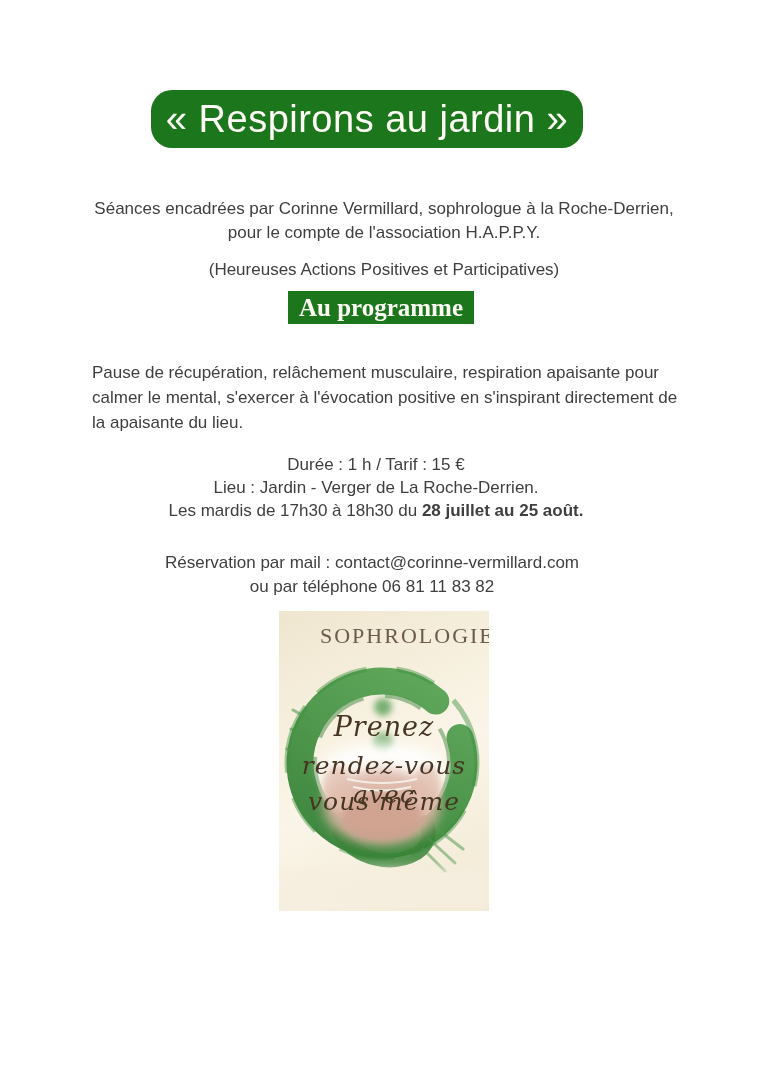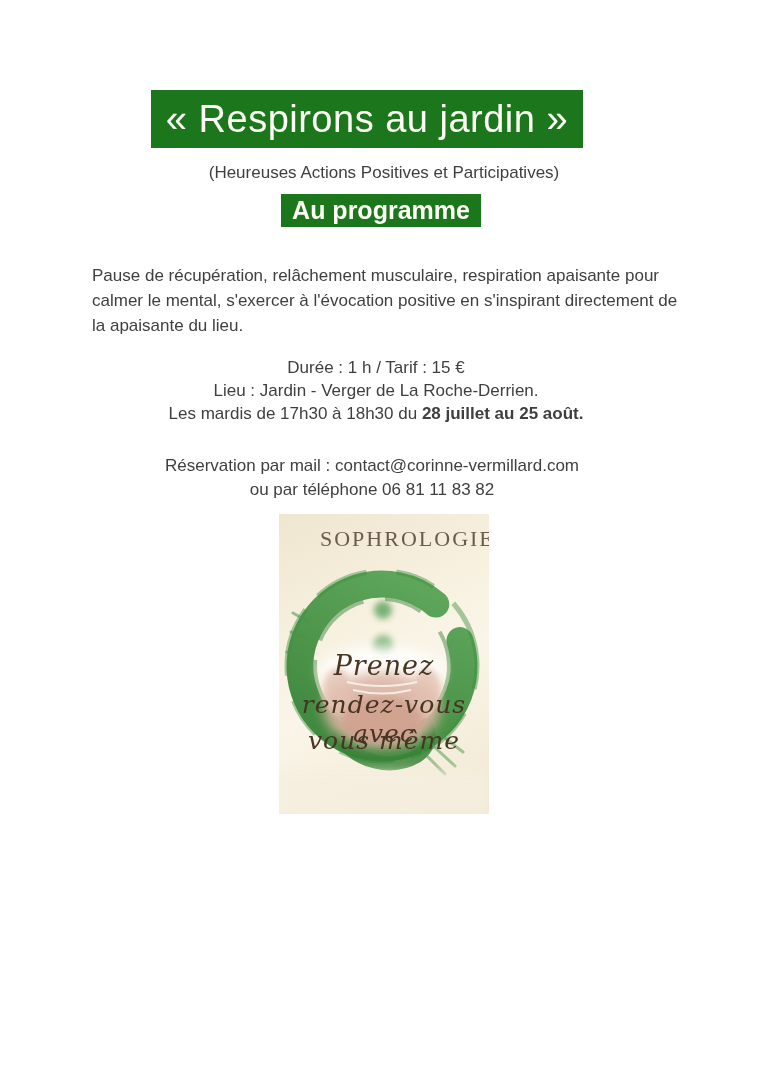--- a/index.html
+++ b/index.html
@@ -19,38 +19,40 @@
     transform: translateX(-17px);
   }
   .title-banner {
     display: inline-block;
     background: #1c771c;
     color: #fdfdf6;
     font-size: 38px;
     line-height: 48px;
     padding: 5px 15px;
     letter-spacing: 0.5px;
+    border-radius: 21px;
   }
   .intro { margin-top: 49px; text-align: center; }
   .intro .line { font-size: 17px; line-height: 24px; }
   .subtitle {
     margin-top: 13px;
     text-align: center;
     font-size: 17px;
     line-height: 24px;
   }
   .program-banner-wrap { text-align: center; margin-top: 9px; transform: translateX(-3px); }
   .program-banner {
     display: inline-block;
     background: #1c771c;
     color: #fdfdf6;
     font-size: 25px;
     font-weight: bold;
     line-height: 27px;
     padding: 3px 11px;
+    font-family: Liberation Serif, serif;
   }
   .program-desc {
     margin: 36px 80px 0 92px;
     text-align: left;
   }
   .program-desc .line { font-size: 17px; line-height: 25px; }
   .details { margin-top: 18px; text-align: center; transform: translateX(-8px); }
   .details .line { font-size: 17px; line-height: 23px; }
   .details .bold { font-weight: bold; margin-top: 24px; }
   .contact { margin-top: 29px; text-align: center; transform: translateX(-12px); }
@@ -80,35 +82,38 @@
   .enso-svg { position: absolute; left: 0; top: 0; z-index: 1; }
   .script-line {
     position: absolute;
     left: 0; right: 0;
     text-align: center;
     font-family: "DejaVu Serif", serif;
     font-style: italic;
     color: #473524;
     z-index: 4;
     letter-spacing: 1px;
-    margin-top: 36px;
   }
   .script-1 { top: 100px; font-size: 27px; }
   .script-2 { top: 140px; font-size: 25px; }
   .script-3 { top: 176px; font-size: 25px; }
 </style>
 </head>
 <body>
 
 <div class="page">
 
   <div class="title-banner-wrap">
     <div class="title-banner">« Respirons au jardin »</div>
   </div>
 
+  <div class="intro">
+    <div class="line">Séances encadrées par Corinne Vermillard, sophrologue à la Roche-Derrien,</div>
+    <div class="line">pour le compte de l'association H.A.P.P.Y.</div>
+  </div>
 
   <div class="subtitle">(Heureuses Actions Positives et Participatives)</div>
 
   <div class="program-banner-wrap">
     <div class="program-banner">Au programme</div>
   </div>
 
   <div class="program-desc">
     <div class="line">Pause de récupération, relâchement musculaire, respiration apaisante pour</div>
     <div class="line">calmer le mental, s'exercer à l'évocation positive en s'inspirant directement de</div>

